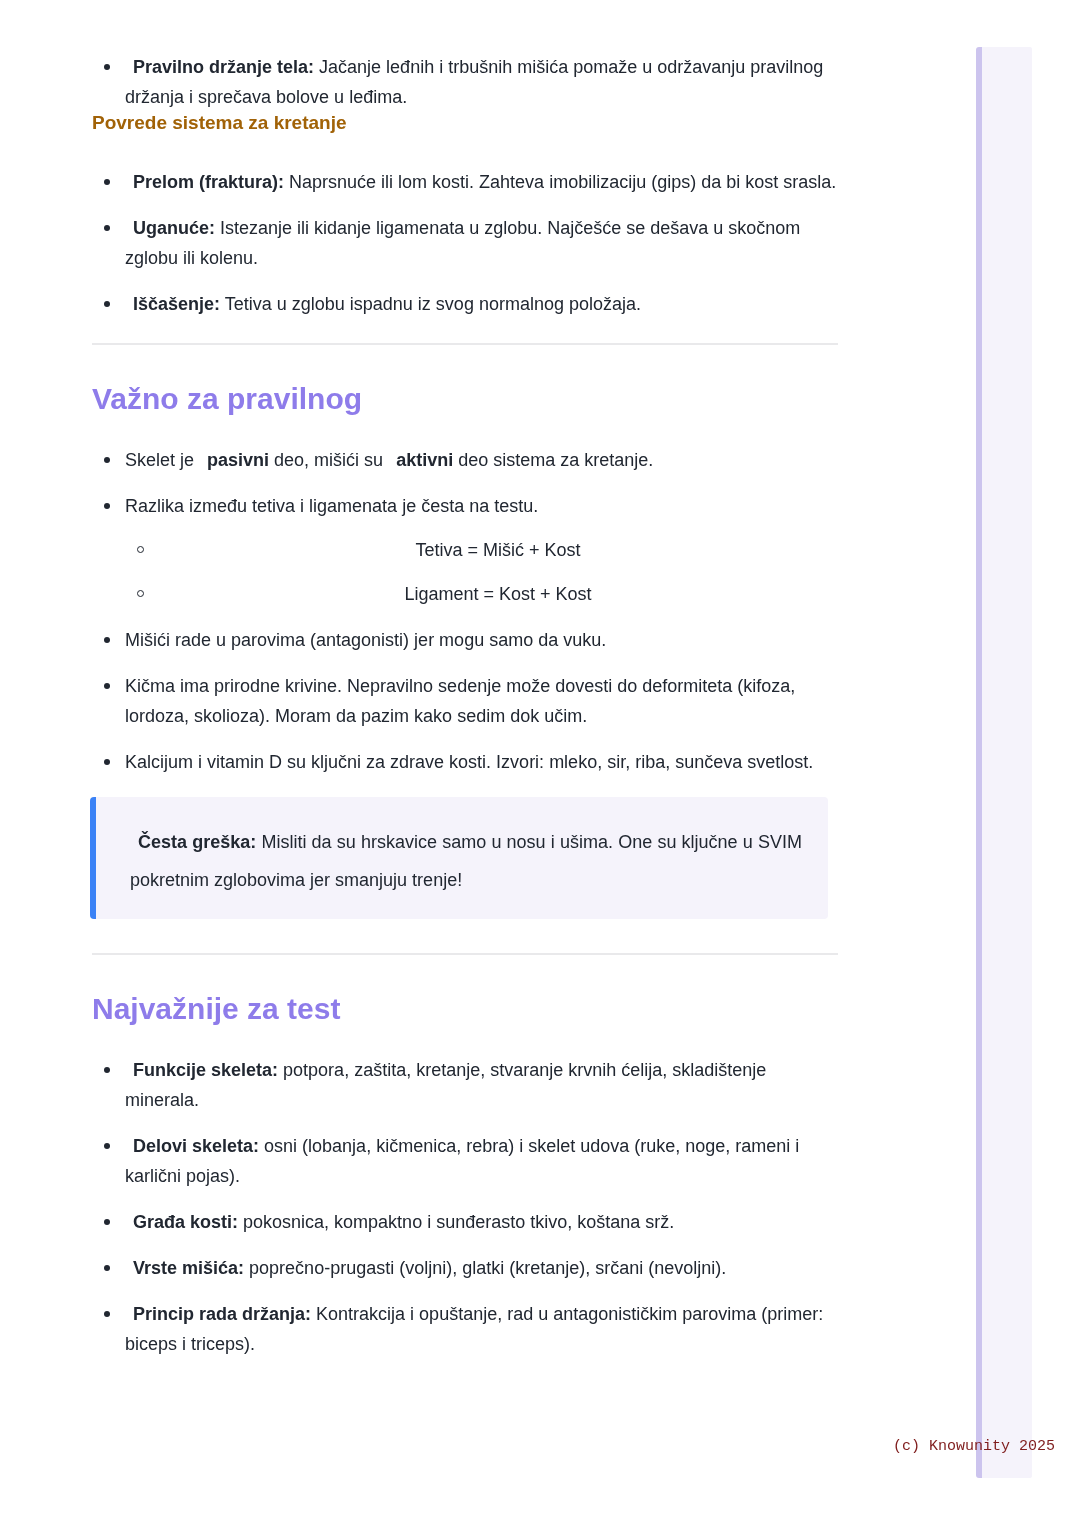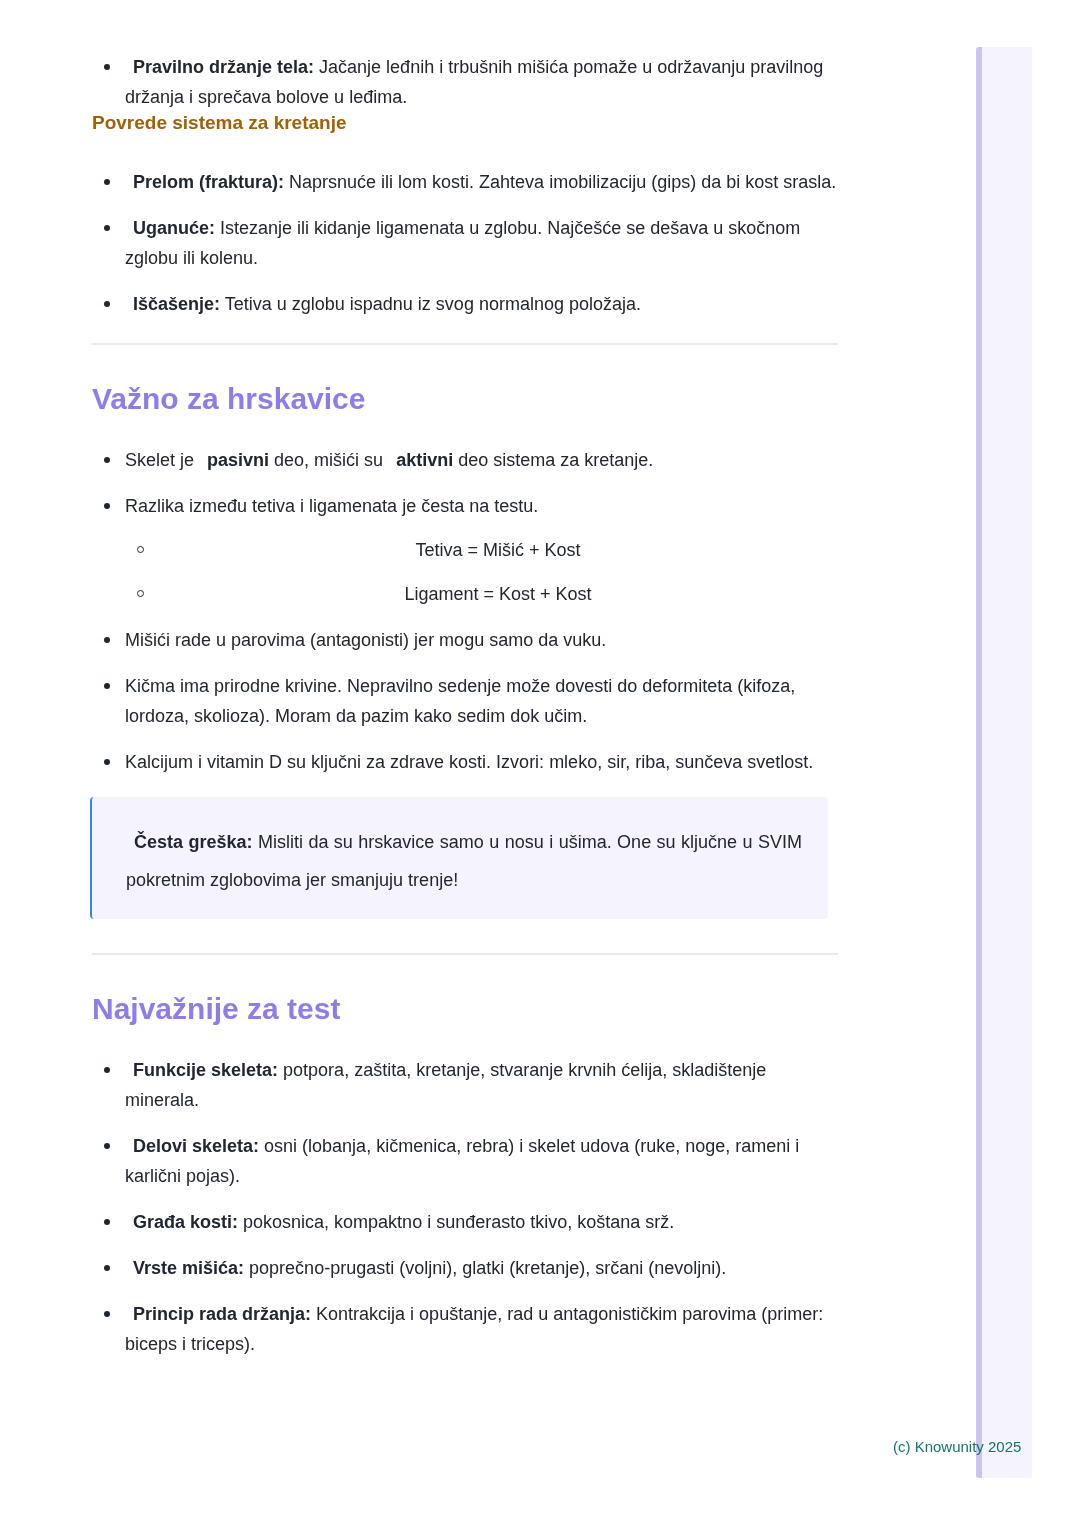--- a/index.html
+++ b/index.html
@@ -21,23 +21,24 @@
     height: 1431px;
     background: #f5f3fb;
     border-left: 6px solid #ccc4ee;
     border-radius: 3px 2px 2px 3px;
   }
   .footer {
     position: absolute;
     top: 1438px;
     left: 893px;
     font-size: 15px;
-    color: #0f766e;
+    color: #7f1d1d;
     z-index: 2;
     white-space: nowrap;
+    font-family: Liberation Mono, monospace;
   }
   .column {
     position: absolute;
     left: 92px;
     top: 52px;
     width: 746px;
   }
   .body-text, .blist { font-size: 18px; line-height: 30px; color: #212731; }
   .blist { list-style: none; }
   .blist > li {
@@ -90,21 +91,21 @@
     border: none;
     margin-top: 24px;
   }
   .mt-list { margin-top: 33px; }
   .mt-list2 { margin-top: 28px; }
   .callout {
     margin-top: 20px;
     margin-left: -2px;
     width: 738px;
     background: #f5f3fb;
-    border-left: 2px solid #3b82f6;
+    border-left: 6px solid #3b82f6;
     border-radius: 4px;
     padding: 26px 26px 20px 34px;
   }
   .callout p {
     font-size: 18px;
     line-height: 38px;
     text-align: justify;
     color: #212731;
   }
 </style>
@@ -138,21 +139,21 @@
         <b>Uganuće:</b><span> Istezanje ili kidanje ligamenata u zglobu. Najčešće se dešava u skočnom zglobu ili kolenu.</span>
       </li>
       <li>
         <span class="dot"></span>
         <b>Iščašenje:</b><span> Tetiva u zglobu ispadnu iz svog normalnog položaja.</span>
       </li>
     </ul>
 
     <hr class="divider">
 
-    <div class="h2">Važno za hrskavice</div>
+    <div class="h2">Važno za pravilnog</div>
 
     <ul class="blist mt-list2">
       <li>
         <span class="dot"></span>
         <span>Skelet je </span><b>pasivni</b><span> deo, mišići su </span><b>aktivni</b><span> deo sistema za kretanje.</span>
       </li>
       <li>
         <span class="dot"></span>
         <span>Razlika između tetiva i ligamenata je česta na testu.</span>
         <ul class="sublist">

